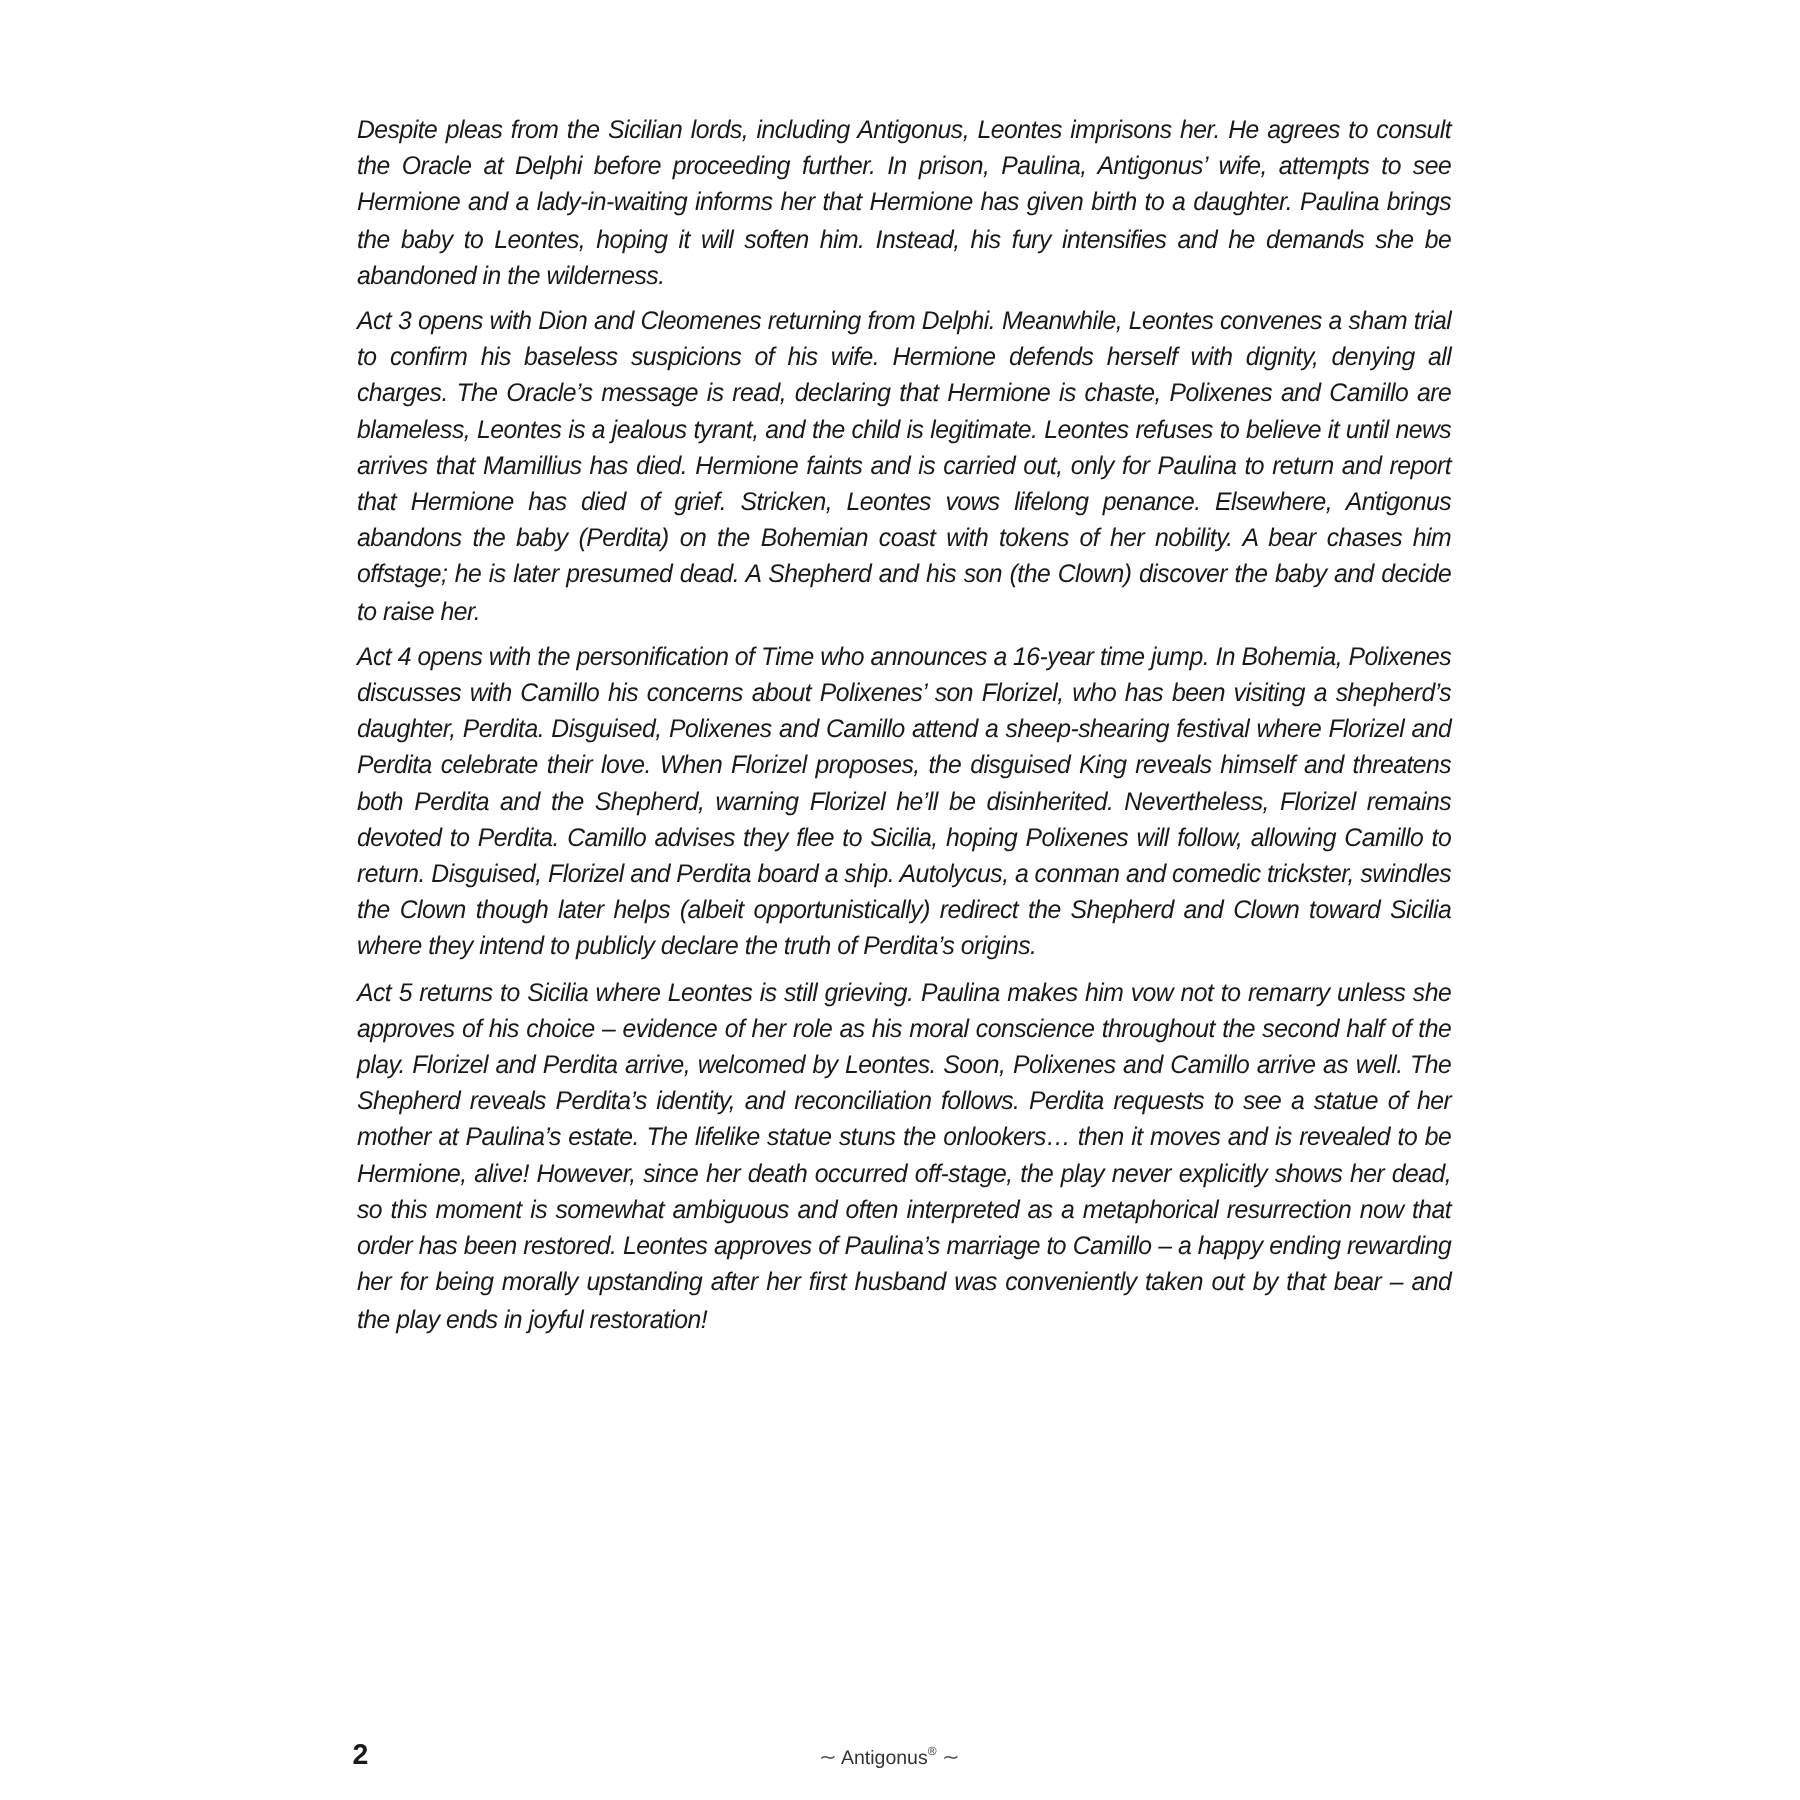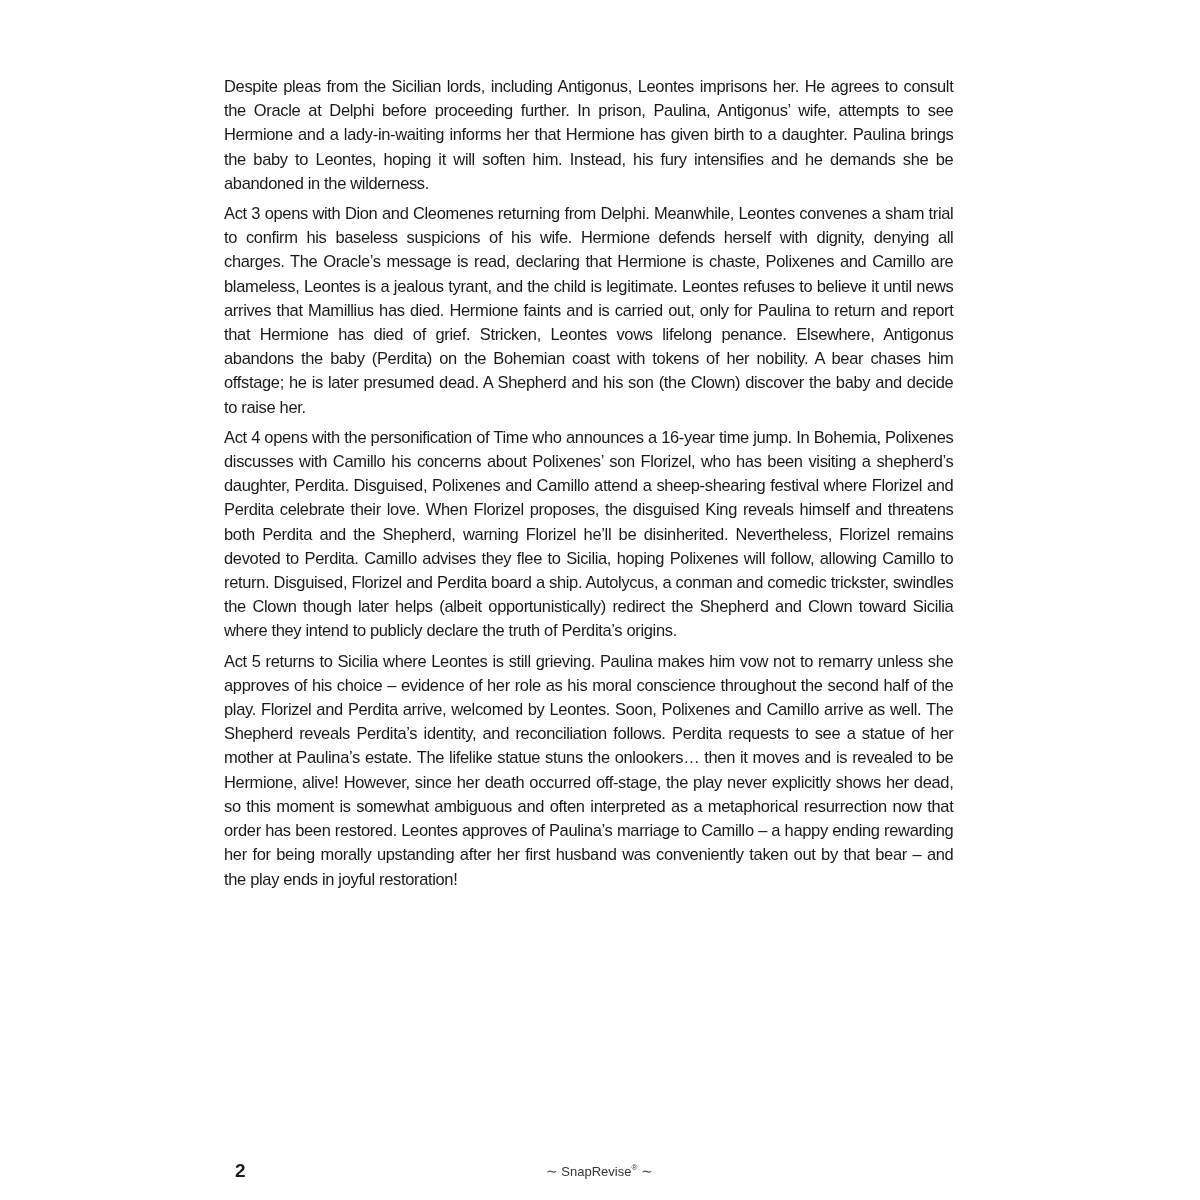--- a/index.html
+++ b/index.html
@@ -1,21 +1,21 @@
 <!DOCTYPE html>
 <html><head>
   <meta charset="utf-8">
   <style>
     html, body { margin: 0; padding: 0; }
     body {
       width: 1200px; height: 1200px; background: #ffffff; position: relative; overflow: hidden;
       font-family: "Liberation Sans", sans-serif; color: #1a1a1a;
     }
     .page-body {
-      position: absolute; left: 224px; top: 75px; width: 729px;
+      position: absolute; left: 238px; top: 75px; width: 729px; font-style: italic;
     }
     .para {
       margin: 0 0 6px 0;
       font-size: 17px;
       line-height: 24.2px;
       text-align: justify;
       letter-spacing: -0.35px;
       word-spacing: 0px;
       transform: scaleX(0.97);
       transform-origin: left top;
@@ -38,15 +38,15 @@
 <div class="page-body">
   <p class="para">Despite pleas from the Sicilian lords, including Antigonus, Leontes imprisons her. He agrees to consult the Oracle at Delphi before proceeding further. In prison, Paulina, Antigonus’ wife, attempts to see Hermione and a lady-in-waiting informs her that Hermione has given birth to a daughter. Paulina brings the baby to Leontes, hoping it will soften him. Instead, his fury intensifies and he demands she be abandoned in the wilderness.</p>
   <p class="para">Act 3 opens with Dion and Cleomenes returning from Delphi. Meanwhile, Leontes convenes a sham trial to confirm his baseless suspicions of his wife.  Hermione defends herself with dignity, denying all charges.  The Oracle’s message is read, declaring that Hermione is chaste, Polixenes and Camillo are blameless, Leontes is a jealous tyrant, and the child is legitimate. Leontes refuses to believe it until news arrives that Mamillius has died. Hermione faints and is carried out, only for Paulina to return and report that Hermione has died of grief.  Stricken, Leontes vows lifelong penance.  Elsewhere, Antigonus abandons the baby (Perdita) on the Bohemian coast with tokens of her nobility.  A bear chases him offstage; he is later presumed dead.  A Shepherd and his son (the Clown) discover the baby and decide to raise her.</p>
   <p class="para">Act 4 opens with the personification of Time who announces a 16-year time jump.  In Bohemia, Polixenes discusses with Camillo his concerns about Polixenes’ son Florizel, who has been visiting a shepherd’s daughter, Perdita.  Disguised, Polixenes and Camillo attend a sheep-shearing festival where Florizel and Perdita celebrate their love.  When Florizel proposes, the disguised King reveals himself and threatens both Perdita and the Shepherd, warning Florizel he’ll be disinherited.  Nevertheless, Florizel remains devoted to Perdita. Camillo advises they flee to Sicilia, hoping Polixenes will follow, allowing Camillo to return. Disguised, Florizel and Perdita board a ship.  Autolycus, a conman and comedic trickster, swindles the Clown though later helps (albeit opportunistically) redirect the Shepherd and Clown toward Sicilia where they intend to publicly declare the truth of Perdita’s origins.</p>
   <p class="para">Act 5 returns to Sicilia where Leontes is still grieving.  Paulina makes him vow not to remarry unless she approves of his choice – evidence of her role as his moral conscience throughout the second half of the play.  Florizel and Perdita arrive, welcomed by Leontes. Soon, Polixenes and Camillo arrive as well.  The Shepherd reveals Perdita’s identity, and reconciliation follows. Perdita requests to see a statue of her mother at Paulina’s estate. The lifelike statue stuns the onlookers…  then it moves and is revealed to be Hermione, alive! However, since her death occurred off-stage, the play never explicitly shows her dead, so this moment is somewhat ambiguous and often interpreted as a metaphorical resurrection now that order has been restored. Leontes approves of Paulina’s marriage to Camillo – a happy ending rewarding her for being morally upstanding after her first husband was conveniently taken out by that bear – and the play ends in joyful restoration!</p>
 </div>
 
 <div class="footer-num">2</div>
 <div class="footer-brand">
   <span class="tilde">∼</span>
-  <span>SnapRevise</span><sup>®</sup>
+  <span>Antigonus</span><sup>®</sup>
   <span class="tilde">∼</span>
 </div>
 
 </body></html>

